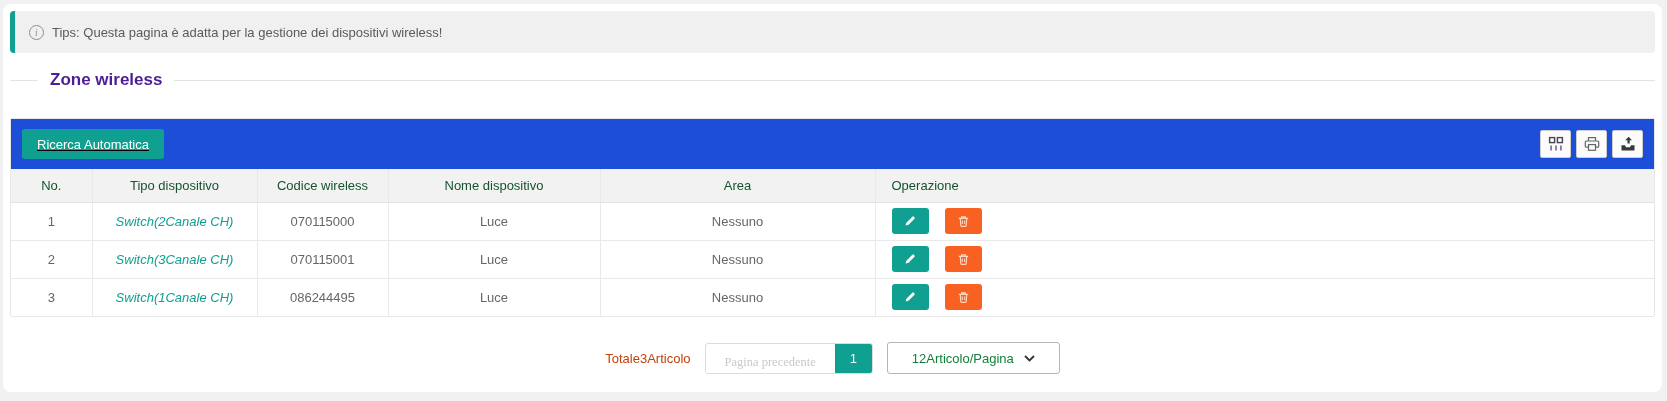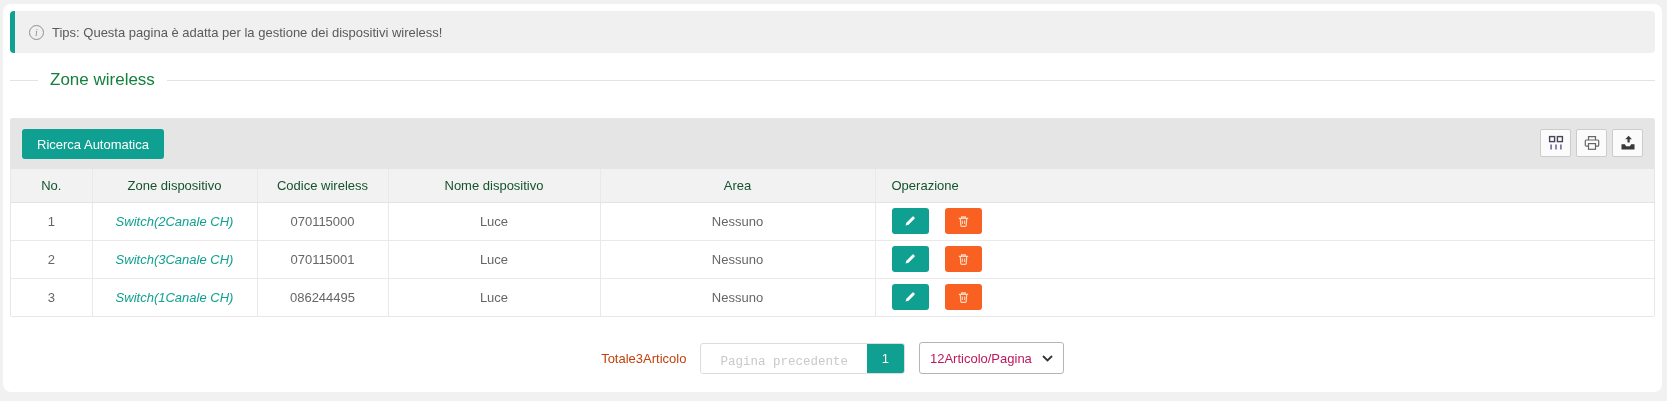--- a/index.html
+++ b/index.html
@@ -50,41 +50,42 @@
     display: flex;
     align-items: center;
   }
   .section-title-row .dash {
     width: 28px; height: 1px;
     background: #e3e3e3;
     flex: none;
   }
   .section-title-row h2 {
     font-size: 17px;
-    font-weight: 400;
-    color: #15803d;
+    font-weight: 700;
+    color: #4c1d95;
     margin: 0 12px;
     white-space: nowrap;
   }
   .section-title-row .rule {
     flex: 1; height: 1px;
     background: #e3e3e3;
   }
   
   .panel {
     margin-top: 26px;
     border: 1px solid #e7e7e7;
     border-radius: 2px;
   }
   .toolbar {
-    background: #e5e5e5;
+    background: #1d4ed8;
     padding: 10px 11px;
     display: flex;
-    align-items: flex-start;
+    align-items: center;
     gap: 10px;
+    text-decoration: underline;
   }
   .btn-teal {
     background: #10A091;
     color: #ffffff;
     border: none;
     border-radius: 3px;
     height: 30px;
     padding: 0 15px;
     font-size: 13px;
     font-family: "Liberation Sans", sans-serif;
@@ -171,21 +172,21 @@
     border-radius: 3px;
     height: 31px;
     overflow: hidden;
     background: #ffffff;
   }
   .pager .page-nav {
     background: #ffffff;
     border: none;
     color: #c9c9c9;
     font-size: 12.5px;
-    font-family: Liberation Mono, monospace;
+    font-family: Liberation Serif, serif;
     padding: 0 19px;
     cursor: pointer;
     margin-top: 8px;
   }
   .pager .page-current {
     background: #10A091;
     border: none;
     color: #ffffff;
     width: 37px;
     font-size: 13px;
@@ -193,22 +194,22 @@
     cursor: pointer;
   }
   .page-size-select {
     height: 32px;
     border: 1px solid #b5b5b5;
     border-radius: 3px;
     background: #ffffff;
     display: flex;
     align-items: center;
     gap: 10px;
-    padding: 0 10px;
-    color: #be185d;
+    padding: 0 24px;
+    color: #15803d;
     cursor: pointer;
   }
 </style>
 </head>
 <body>
 
 <div class="card">
 
   <div class="tips-bar">
     <span class="info-circle">i</span>
@@ -255,21 +256,21 @@
         <col style="width:81px">
           <col style="width:165px">
           <col style="width:131px">
         <col style="width:212px">
           <col style="width:275px">
           <col>
       </colgroup>
       <thead>
         <tr>
           <th>No.</th>
-          <th>Zone dispositivo</th>
+          <th>Tipo dispositivo</th>
           <th>Codice wireless</th>
           <th>Nome dispositivo</th>
           <th>Area</th>
           <th class="op-col">Operazione</th>
         </tr>
       </thead>
       <tbody>
         <tr>
           <td>1</td>
           <td><a class="device-link">Switch(2Canale CH)</a></td>

